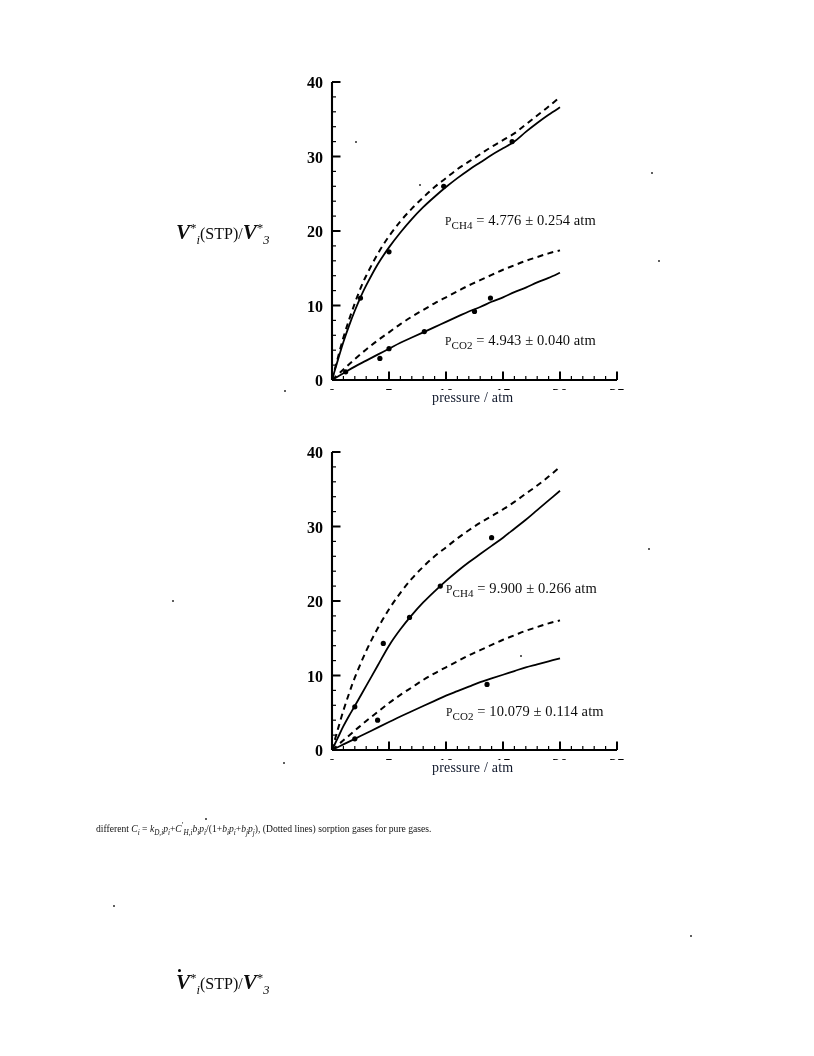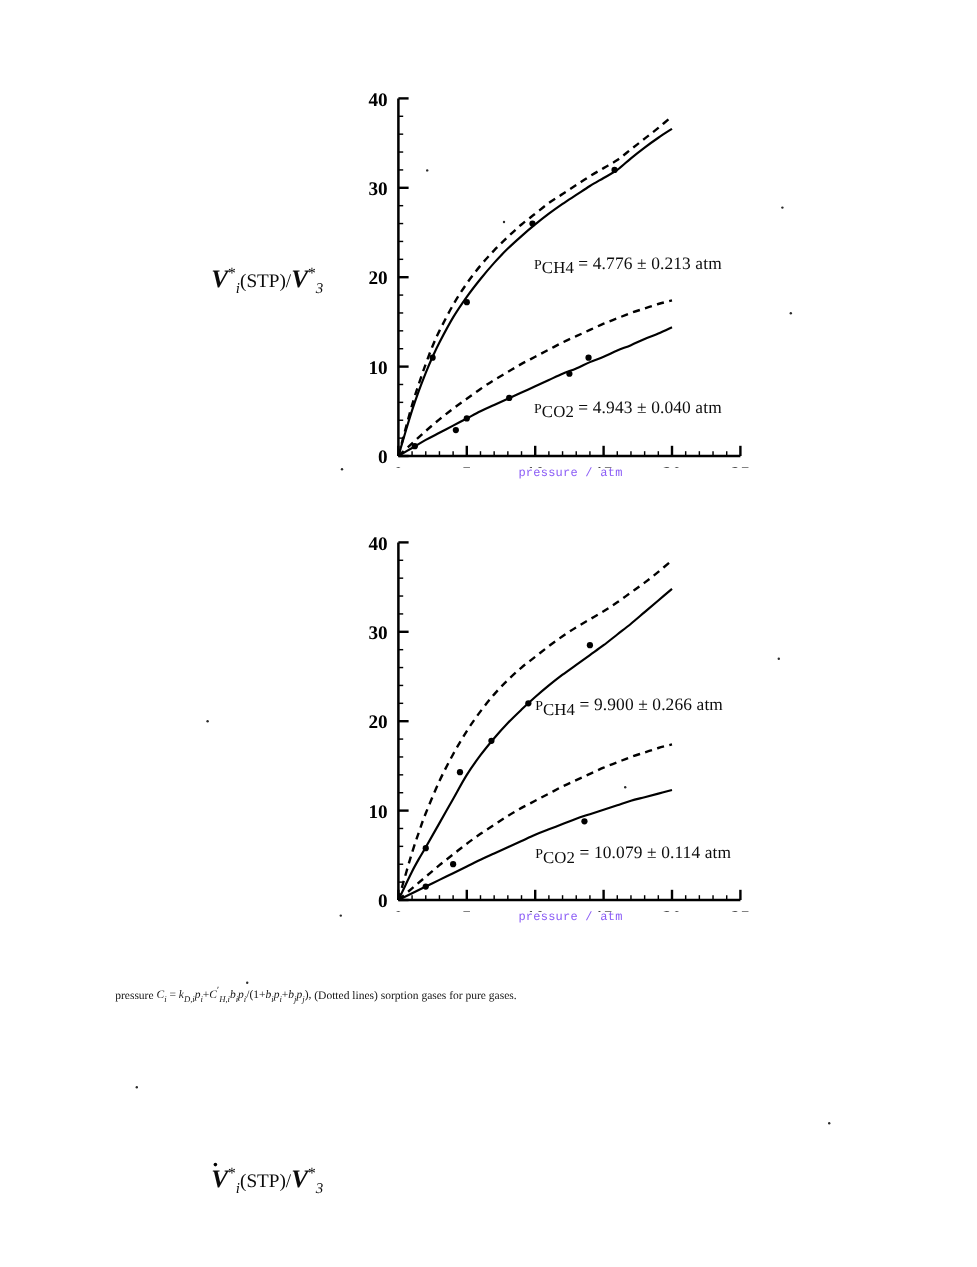--- a/index.html
+++ b/index.html
@@ -13,24 +13,24 @@
   
   .chart-block{position:absolute;}
   #chart-top{left:150px;top:60px;width:520px;height:355px;}
   #chart-bottom{left:150px;top:430px;width:520px;height:355px;}
 
   .chart-svg{display:block;}
 
   
   .x-axis-title{
     position:absolute;
-    font-family:Liberation Mono, monospace;
-    font-size:10px;
+    font-family:Liberation Serif, serif;
+    font-size:14px;
     letter-spacing:.2px;
-    color:#8b5cf6;
+    color:#0f172a;
     white-space:nowrap;
   }
   #chart-top .x-axis-title{left:282px;top:330px;}
   #chart-bottom .x-axis-title{left:282px;top:330px;}
 
   
   .y-axis-title{
     position:absolute;
     font-family:"Liberation Serif", serif;
     font-size:19px;
@@ -54,21 +54,21 @@
   
   .annot{
     position:absolute;
     font-family:"Liberation Serif", serif;
     font-size:14.5px;
     color:#0d0d0d;
     white-space:nowrap;
     letter-spacing:.1px;
   }
   .annot .sc{font-size:11.5px;}
-  .annot .scsub{font-size:14px;vertical-align:sub;}
+  .annot .scsub{font-size:11px;vertical-align:sub;}
   #annot-top-ch4{left:295px;top:152px;}
   #annot-top-co2{left:295px;top:272px;}
   #annot-bot-ch4{left:296px;top:150px;}
   #annot-bot-co2{left:296px;top:273px;text-align:right;}
 
   
   .caption{
     position:absolute;left:96px;top:818px;width:660px;
     font-family:"Liberation Serif", serif;
     font-size:9.6px;line-height:1.95;
@@ -167,21 +167,21 @@
         <circle cx="340.46000000000004" cy="238.05" r="2.6" fill="#000"></circle>
       </svg>
 
     <div class="y-axis-title">
       <span class="v">V</span><span class="sup">*</span><span class="sub">i</span><span class="stp">(STP)/</span><span class="v">V</span><span class="sup">*</span><span class="sub">3</span>
     </div>
 
     <div class="x-axis-title">pressure / atm</div>
 
     <div class="annot" id="annot-top-ch4">
-      <span class="sc">P</span><span class="scsub">CH4</span><span> = 4.776 ± 0.213 atm</span>
+      <span class="sc">P</span><span class="scsub">CH4</span><span> = 4.776 ± 0.254 atm</span>
     </div>
     <div class="annot" id="annot-top-co2">
       <span class="sc">P</span><span class="scsub">CO2</span><span> = 4.943 ± 0.040 atm</span>
     </div>
   </div>
 
   <div class="chart-block" id="chart-bottom">
     <svg class="chart-svg" id="svg-bottom" width="520" height="330" viewBox="0 0 520 330">
         <line x1="182" y1="320" x2="467" y2="320" stroke="#000" stroke-width="2.1"></line>
         <line x1="182" y1="320" x2="182" y2="22" stroke="#000" stroke-width="2.1"></line>
@@ -265,21 +265,21 @@
 
     <div class="annot" id="annot-bot-ch4">
       <span class="sc">P</span><span class="scsub">CH4</span><span> = 9.900 ± 0.266 atm</span>
     </div>
     <div class="annot" id="annot-bot-co2">
       <span class="sc">P</span><span class="scsub">CO2</span><span> = 10.079 ± 0.114 atm</span>
     </div>
   </div>
 
   <div class="caption">
-    <span class="caption-line"><span>pressure</span>
+    <span class="caption-line"><span>different</span>
       <span><span class="it">C</span><span class="itsub">i</span> = <span class="it">k</span><span class="itsub">D,i</span><span class="it">p</span><span class="itsub">i</span>+<span class="it">C</span><span class="prime">′</span><span class="itsub">H,i</span><span class="it">b</span><span class="itsub">i</span><span class="it">p</span><span class="itsub">i</span>/(1+<span class="it">b</span><span class="itsub">i</span><span class="it">p</span><span class="itsub">i</span>+<span class="it">b</span><span class="itsub">j</span><span class="it">p</span><span class="itsub">j</span>),</span>
       <span>(Dotted lines) sorption gases for pure gases.</span></span>
   </div>
 
   <div class="speck" style="left:651px;top:172px;width:2px;height:2px;"></div>
   <div class="speck" style="left:355px;top:141px;width:2px;height:2px;"></div>
   <div class="speck" style="left:419px;top:184px;width:2px;height:2px;"></div>
   <div class="speck" style="left:284px;top:390px;width:2px;height:2px;"></div>
   <div class="speck" style="left:658px;top:260px;width:2px;height:2px;"></div>
   <div class="speck" style="left:648px;top:548px;width:2px;height:2px;"></div>

